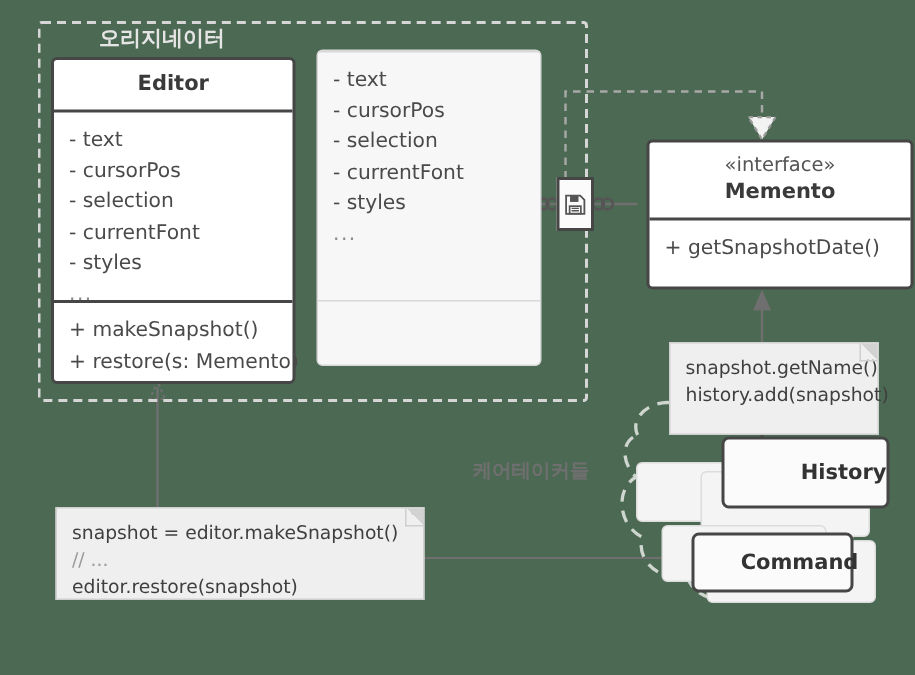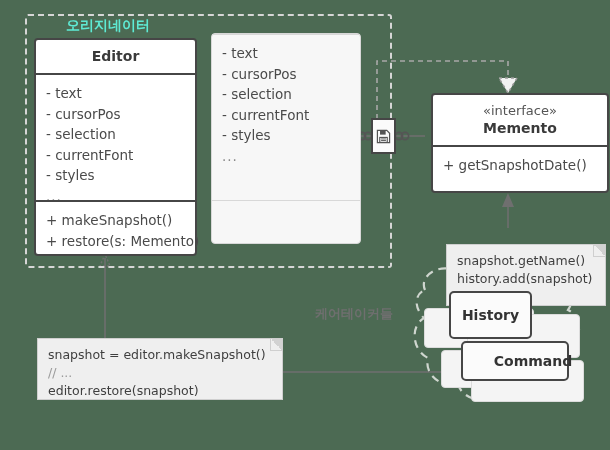--- a/index.html
+++ b/index.html
@@ -67,21 +67,21 @@
   .group-box {
     position: absolute;
     border: 2px dashed #d6d6d6;
     border-radius: 3px;
     box-sizing: border-box;
   }
   .group-label {
     position: absolute;
     font-size: 14px;
     font-weight: bold;
-    color: #5eead4;
+    color: #e5e5e5;
     white-space: nowrap;
   }
 
   
   .note {
     position: absolute;
     background: #efefef;
     border: 1px solid #cfcfcf;
     box-sizing: border-box;
     font-size: 12.5px;
@@ -238,37 +238,37 @@
     <div class="uml-title">
       <span class="uml-stereo">«interface»</span>
       <span>Memento</span>
     </div>
     <div class="uml-sep"></div>
     <div class="uml-items">
       <div>+ getSnapshotDate()</div>
     </div>
   </div>
 
-  <div class="note" style="left:446px; top:244px; width:160px; height:62px;">
+  <div class="note" style="left:446px; top:228px; width:140px; height:62px;">
     <span class="fold"></span>
     <div>snapshot.getName()</div>
     <div>history.add(snapshot)</div>
   </div>
 
   <div class="cloud-label" style="left:315px; top:305px;">케어테이커들</div>
 
   <div class="deck" style="left:424px; top:308px; width:110px; height:40px;"></div>
   <div class="deck" style="left:467px; top:314px; width:113px; height:44px;"></div>
-  <div class="deck-main" style="left:449px; top:291px; width:83px; height:48px;">
+  <div class="deck-main" style="left:481px; top:291px; width:112px; height:48px;justify-content:flex-end;">
     <span>History</span>
   </div>
 
   <div class="deck" style="left:441px; top:350px; width:110px; height:38px;"></div>
   <div class="deck" style="left:471px; top:360px; width:113px; height:42px;"></div>
-  <div class="deck-main" style="left:461px; top:341px; width:108px; height:40px;padding-left:36px;">
+  <div class="deck-main" style="left:461px; top:355px; width:108px; height:40px;padding-left:36px;">
     <span>Command</span>
   </div>
 
   <div class="note" style="left:37px; top:338px; width:246px; height:62px;">
     <span class="fold"></span>
     <div>snapshot = editor.makeSnapshot()</div>
     <div class="comment">// ...</div>
     <div>editor.restore(snapshot)</div>
   </div>
 

